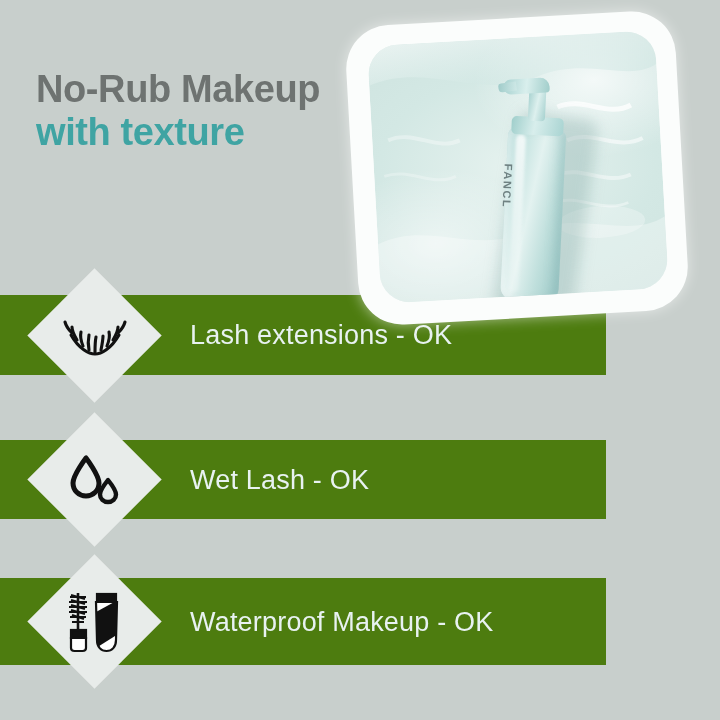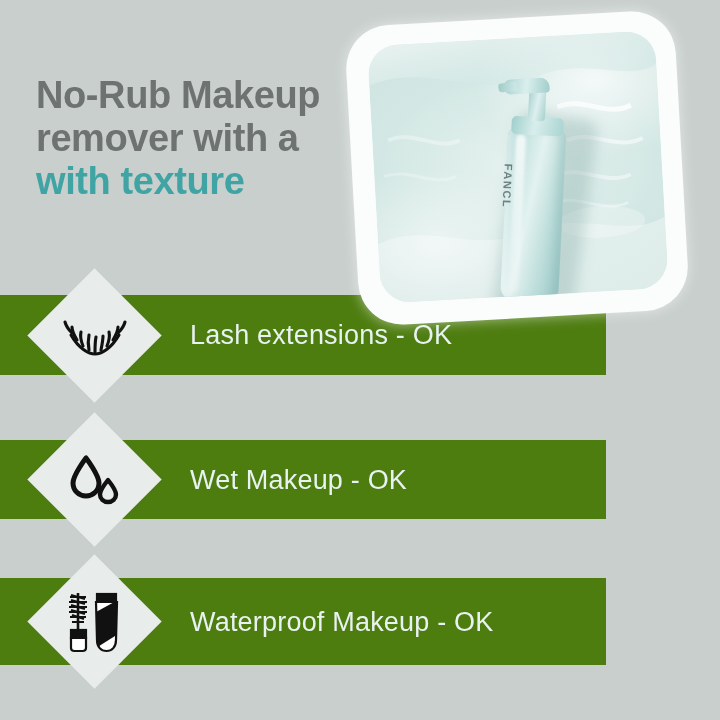--- a/index.html
+++ b/index.html
@@ -7,21 +7,21 @@
     width:720px;height:720px;
     background:#c8cfcc;
     font-family:"Liberation Sans", sans-serif;
     overflow:hidden;
     position:relative;
   }
   #stage{position:absolute;inset:0;width:720px;height:720px;overflow:hidden;}
 
   
   .headline{
-    position:absolute;left:36px;top:74px;width:350px;
+    position:absolute;left:36px;top:68px;width:350px;
     font-weight:bold;
     font-size:38px;
     line-height:43px;
     letter-spacing:-0.4px;
     font-stretch:condensed;
     z-index:6;
   }
   .headline .l1,.headline .l2{color:#6e7371;display:block;white-space:nowrap;}
   .headline .l3{color:#3fa4a3;display:block;white-space:nowrap;}
 
@@ -160,21 +160,20 @@
     pointer-events:none;
   }
 </style>
 </head>
 <body>
 
 <div id="stage">
 
   <div class="headline">
     <span class="l1">No-Rub Makeup</span>
-    <span class="l2">remover with a</span>
     <span class="l3">with texture</span>
   </div>
 
   <div class="photo-card">
     <div class="photo-frame"></div>
     <div class="photo-inner">
       <svg class="water-svg" viewBox="0 0 290 260" preserveAspectRatio="none">
         <defs>
           <linearGradient id="wg" x1="0" y1="0" x2="1" y2="1">
             <stop offset="0" stop-color="#ffffff" stop-opacity=".55"></stop>
@@ -221,21 +220,21 @@
           <path d="M38,37 C39,32 40,27 40,23"></path>
           <path d="M44,33 C46,28 47,23 46,19"></path>
           <path d="M50,27 C53,22 55,18 55,14"></path>
           <path d="M55,20 C59,16 61,13 62,9"></path>
         </g>
       </svg>
     </div>
   </div>
 
   <div class="bar bar-2">
-    <span class="bar-label">Wet Makeup - OK</span>
+    <span class="bar-label">Wet Lash - OK</span>
   </div>
   <div class="diamond dia-2">
     <div class="dia-icon">
       <svg width="56" height="56" viewBox="0 0 56 56">
         <g stroke="#111" fill="none" stroke-linejoin="round">
           <path d="M19,6 C19,6 6,23 6,31 C6,38.5 11.8,44 19,44 C26.2,44 32,38.5 32,31 C32,23 19,6 19,6 Z" stroke-width="5"></path>
           <path d="M41,28 C41,28 33,38 33,42.5 C33,46.7 36.6,50 41,50 C45.4,50 49,46.7 49,42.5 C49,38 41,28 41,28 Z" stroke-width="4.4"></path>
         </g>
       </svg>
     </div>

